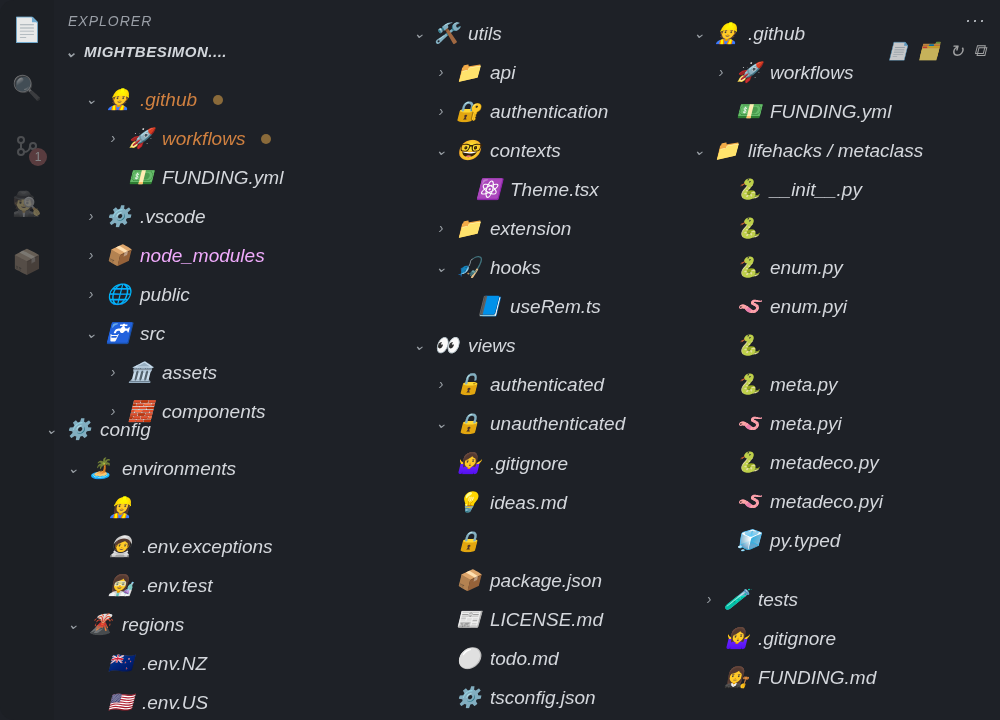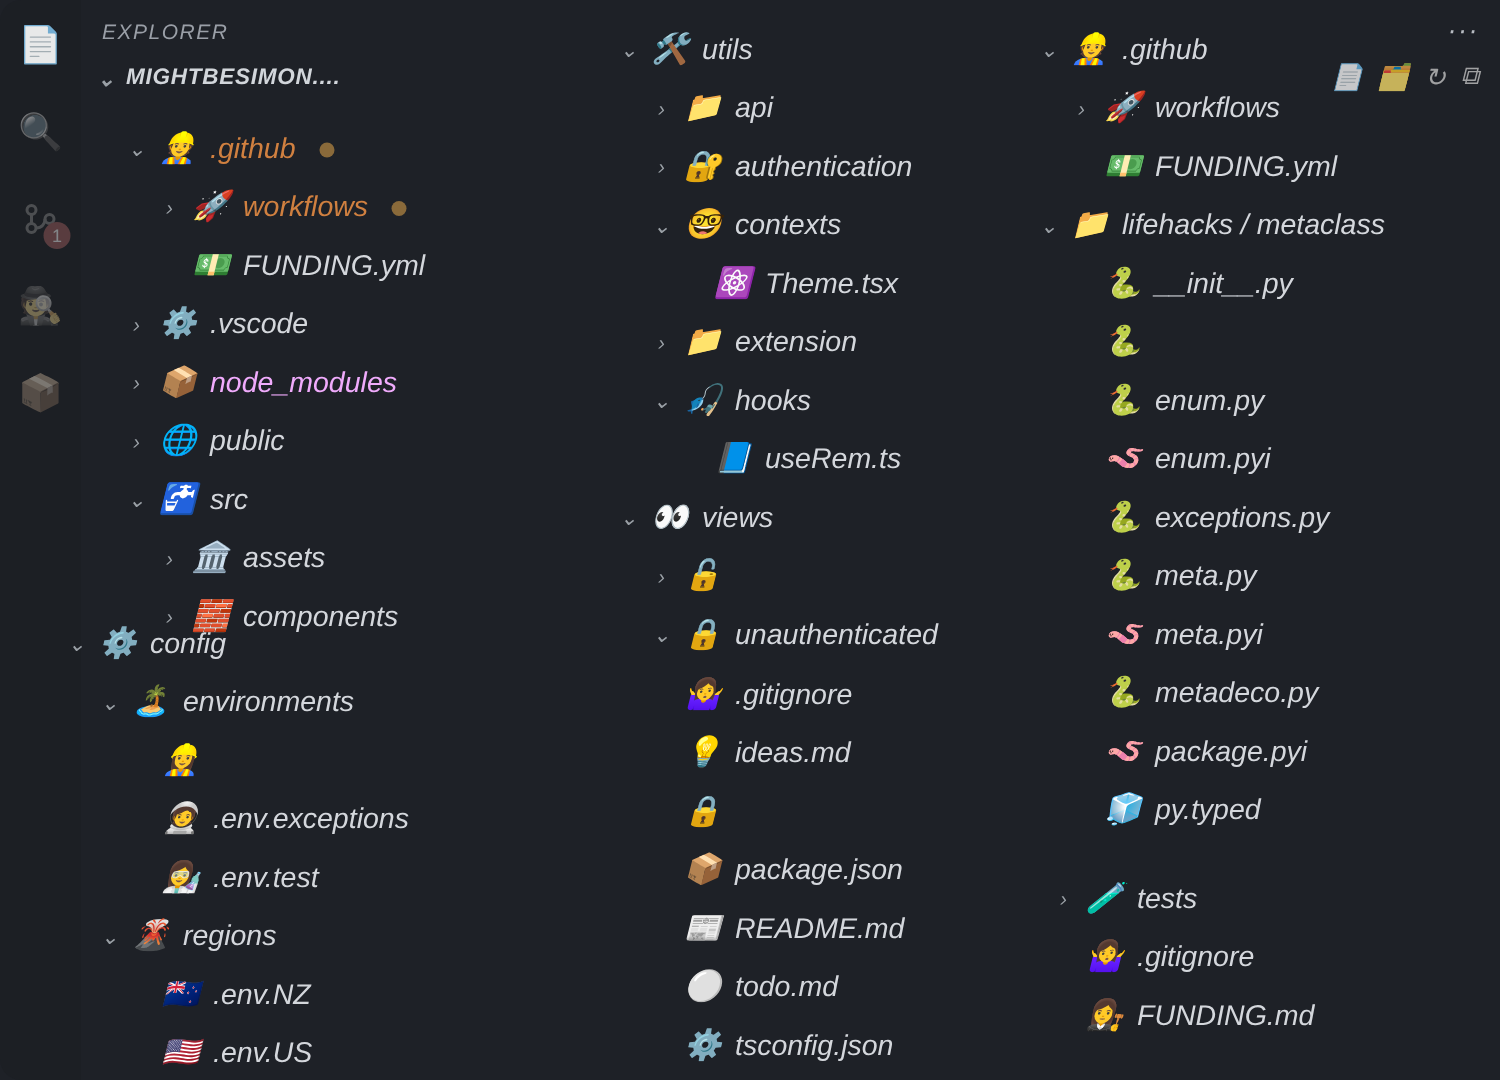--- a/index.html
+++ b/index.html
@@ -277,20 +277,21 @@
         <span class="label">useRem.ts</span>
       </div>
       <div class="row indent-1">
         <span class="chev">⌄</span>
         <span class="emoji">👀</span>
         <span class="label">views</span>
       </div>
       <div class="row indent-2">
         <span class="chev">›</span>
         <span class="emoji">🔓</span>
+        <span class="label">authenticated</span>
       </div>
       <div class="row indent-2">
         <span class="chev">⌄</span>
         <span class="emoji">🔒</span>
         <span class="label">unauthenticated</span>
       </div>
     </div>
   <div id="c-bot-mid" class="tree-cluster">
       <div class="row indent-2">
         <span class="chev blank">›</span>
@@ -307,21 +308,21 @@
         <span class="emoji">🔒</span>
       </div>
       <div class="row indent-2">
         <span class="chev blank">›</span>
         <span class="emoji">📦</span>
         <span class="label">package.json</span>
       </div>
       <div class="row indent-2">
         <span class="chev blank">›</span>
         <span class="emoji">📰</span>
-        <span class="label">README.md</span>
+        <span class="label">LICENSE.md</span>
       </div>
       <div class="row indent-2">
         <span class="chev blank">›</span>
         <span class="emoji">⚪</span>
         <span class="label">todo.md</span>
       </div>
       <div class="row indent-2">
         <span class="chev blank">›</span>
         <span class="emoji">⚙️</span>
         <span class="label">tsconfig.json</span>
@@ -363,41 +364,40 @@
         <span class="label">enum.py</span>
       </div>
       <div class="row indent-2">
         <span class="chev blank">›</span>
         <span class="emoji">🪱</span>
         <span class="label">enum.pyi</span>
       </div>
       <div class="row indent-2">
         <span class="chev blank">›</span>
         <span class="emoji">🐍</span>
-        <span class="label">exceptions.py</span>
       </div>
       <div class="row indent-2">
         <span class="chev blank">›</span>
         <span class="emoji">🐍</span>
         <span class="label">meta.py</span>
       </div>
       <div class="row indent-2">
         <span class="chev blank">›</span>
         <span class="emoji">🪱</span>
         <span class="label">meta.pyi</span>
       </div>
       <div class="row indent-2">
         <span class="chev blank">›</span>
         <span class="emoji">🐍</span>
         <span class="label">metadeco.py</span>
       </div>
       <div class="row indent-2">
         <span class="chev blank">›</span>
         <span class="emoji">🪱</span>
-        <span class="label">package.pyi</span>
+        <span class="label">metadeco.pyi</span>
       </div>
       <div class="row indent-2">
         <span class="chev blank">›</span>
         <span class="emoji">🧊</span>
         <span class="label">py.typed</span>
       </div>
     </div>
   <div id="c-bot-right" class="tree-cluster">
       <div class="row indent-1">
         <span class="chev">›</span>

